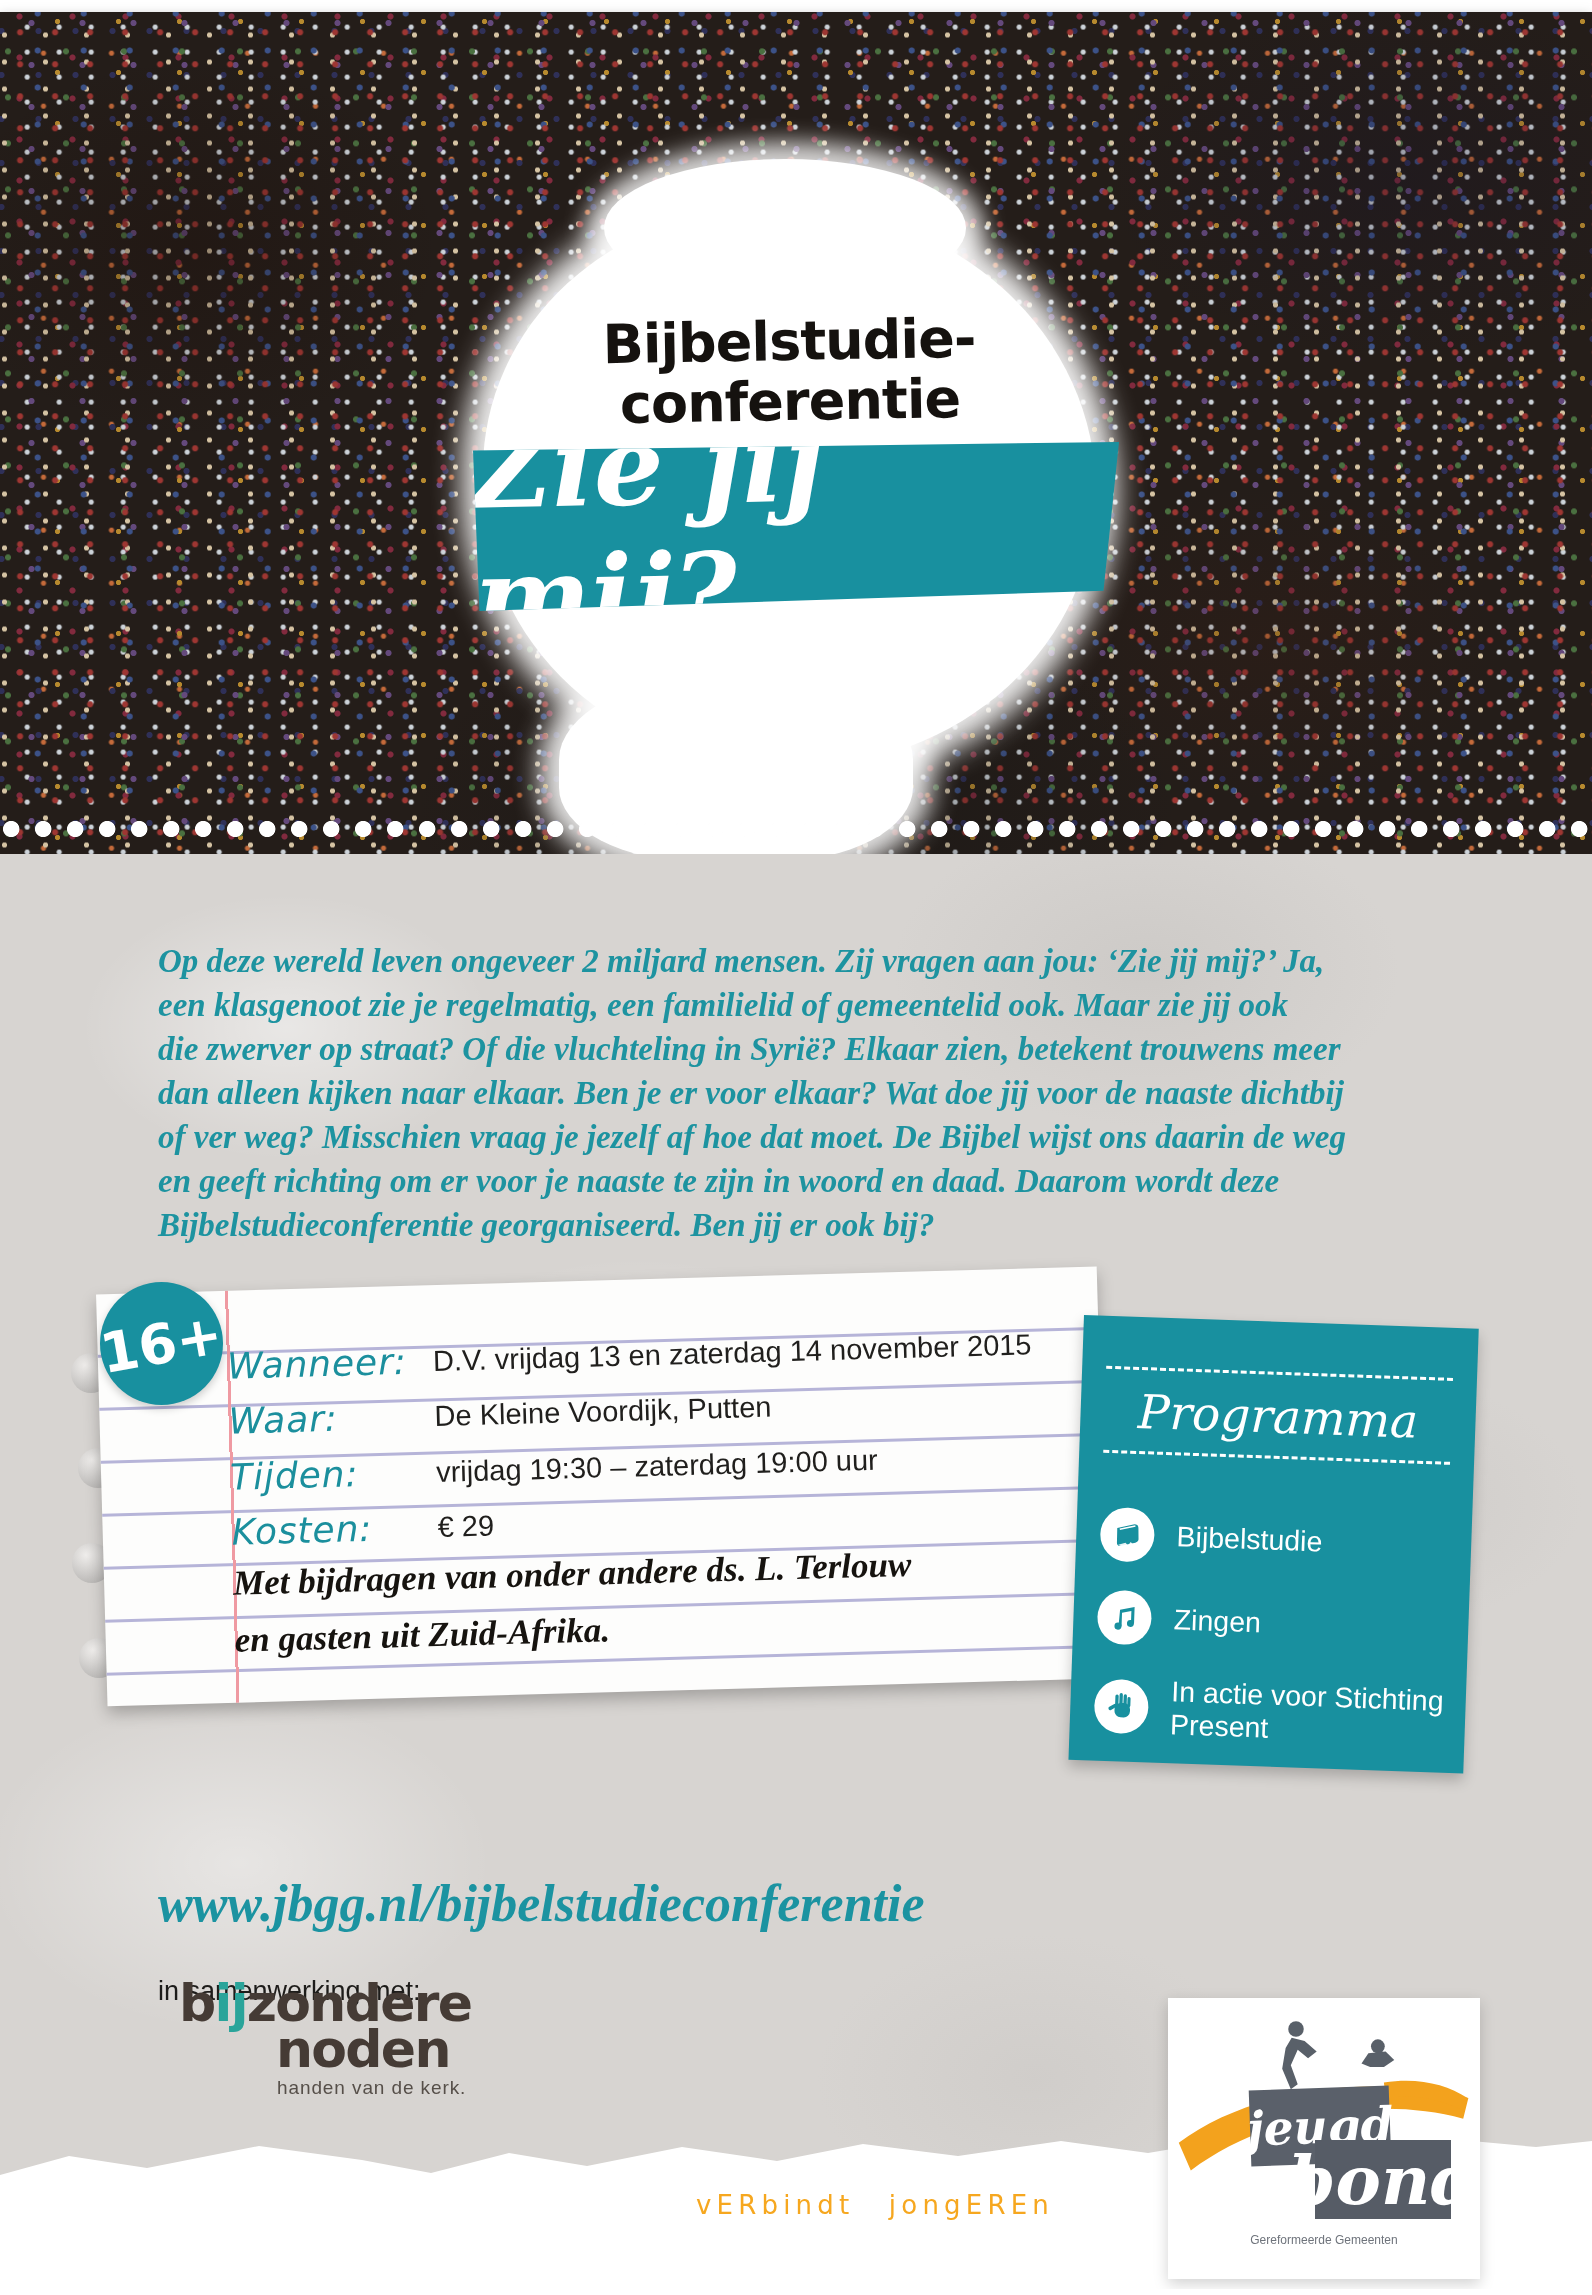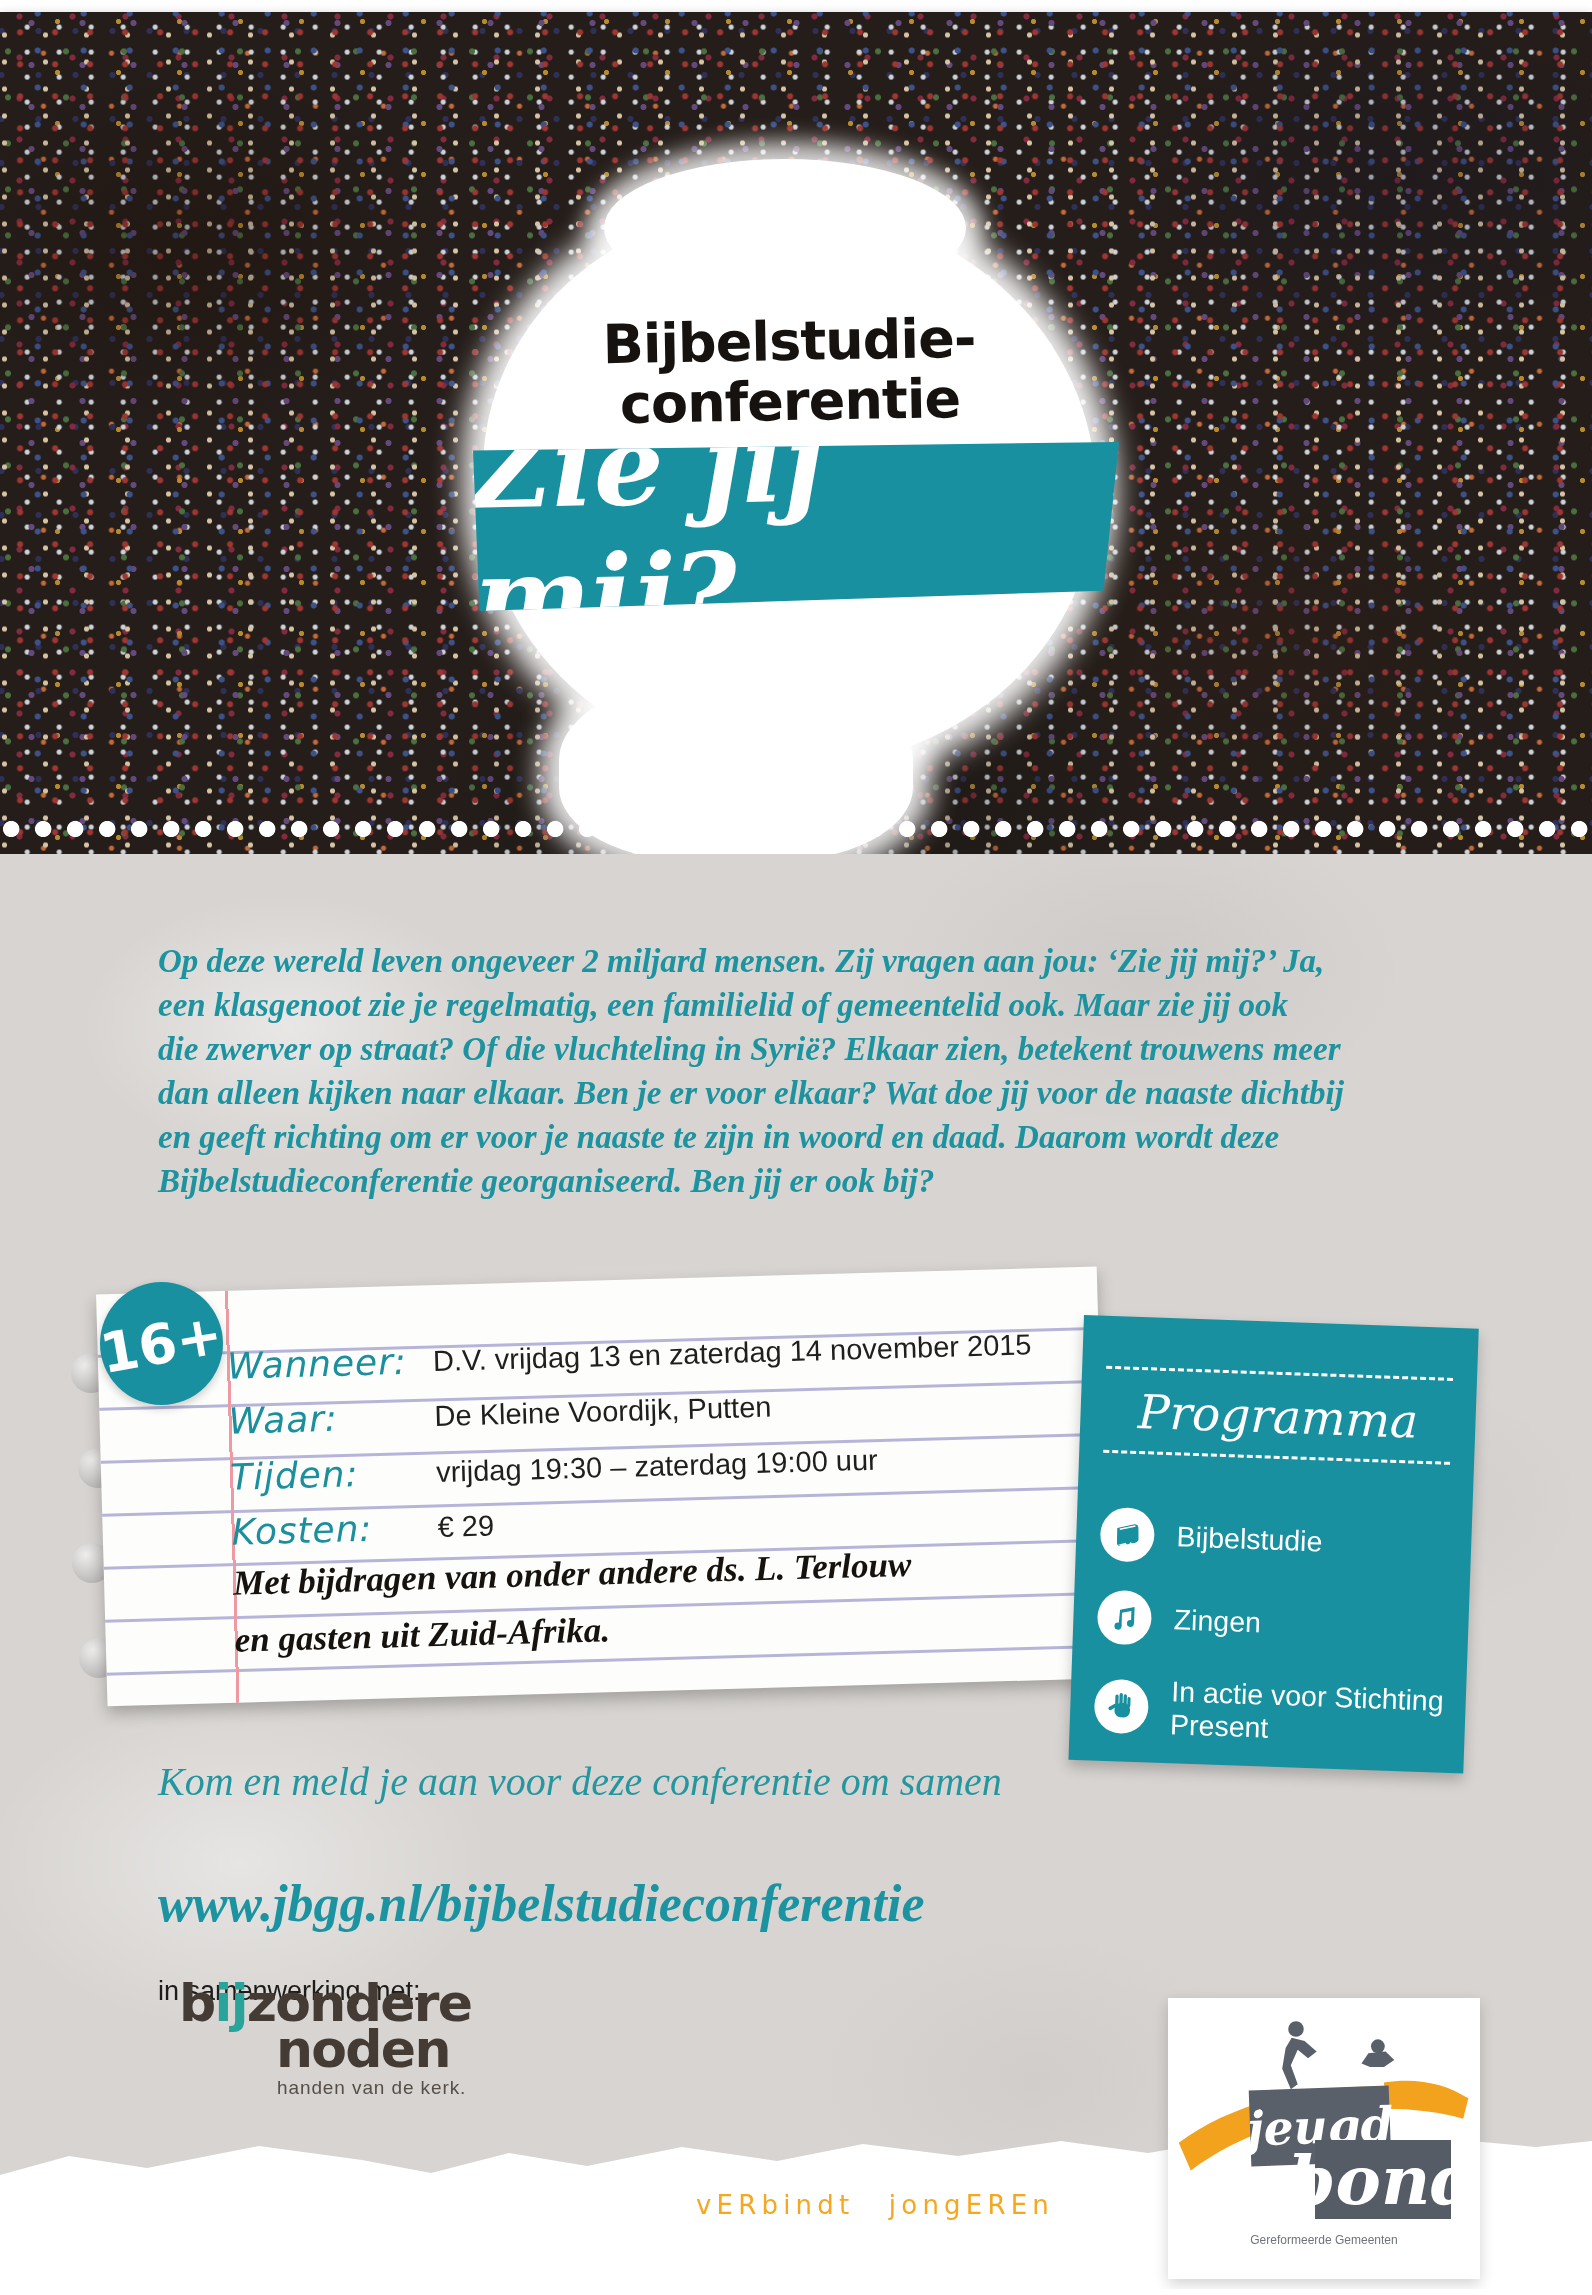--- a/index.html
+++ b/index.html
@@ -159,20 +159,21 @@
     <div class="banner-text">Zie jij mij?</div>
   </div>
 
   <div class="grey-bg"></div>
 
   <div class="intro">
     <div>Op deze wereld leven ongeveer 2 miljard mensen. Zij vragen aan jou: ‘Zie jij mij?’ Ja,</div>
     <div>een klasgenoot zie je regelmatig, een familielid of gemeentelid ook. Maar zie jij ook</div>
     <div>die zwerver op straat? Of die vluchteling in Syrië? Elkaar zien, betekent trouwens meer</div>
     <div>dan alleen kijken naar elkaar. Ben je er voor elkaar? Wat doe jij voor de naaste dichtbij</div>
+    <div>of ver weg? Misschien vraag je jezelf af hoe dat moet. De Bijbel wijst ons daarin de weg</div>
     <div>en geeft richting om er voor je naaste te zijn in woord en daad. Daarom wordt deze</div>
     <div>Bijbelstudieconferentie georganiseerd. Ben jij er ook bij?</div>
   </div>
 
   <div class="hole" style="left:71px;top:1353px;"></div>
   <div class="hole" style="left:78px;top:1448px;"></div>
   <div class="hole" style="left:72px;top:1543px;"></div>
   <div class="hole" style="left:79px;top:1638px;"></div>
 
   <div class="paper">
@@ -242,21 +243,20 @@
           <rect x="21.2" y="6" width="3" height="10" rx="1.5"></rect>
           <rect x="2.5" y="14.5" width="9" height="3.4" rx="1.7" transform="rotate(-32 7 16)"></rect>
         </g>
           </svg>
       </span>
       <span class="pitem-label">In actie voor Stichting Present</span>
     </div>
   </div>
 
   <div class="cta">
-    <div>Kom en meld je aan voor deze conferentie om samen</div>
   </div>
   <a class="url" href="#">www.jbgg.nl/bijbelstudieconferentie</a>
 
   <div class="samen">in samenwerking met:</div>
 
   <div class="bnlogo">
     <div class="bn1"><span>b</span><span class="bn-ij">ij</span><span>zondere</span></div>
     <div class="bn2">noden</div>
     <div class="bn3">handen van de kerk.</div>
   </div>

